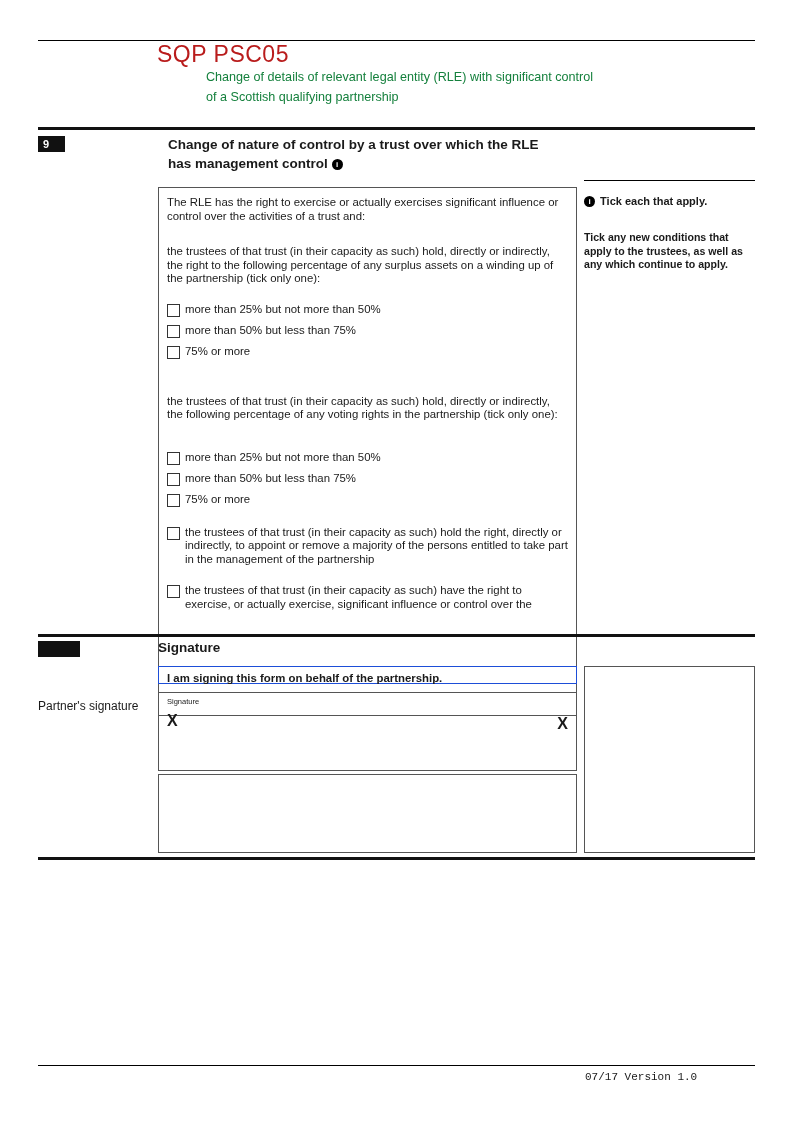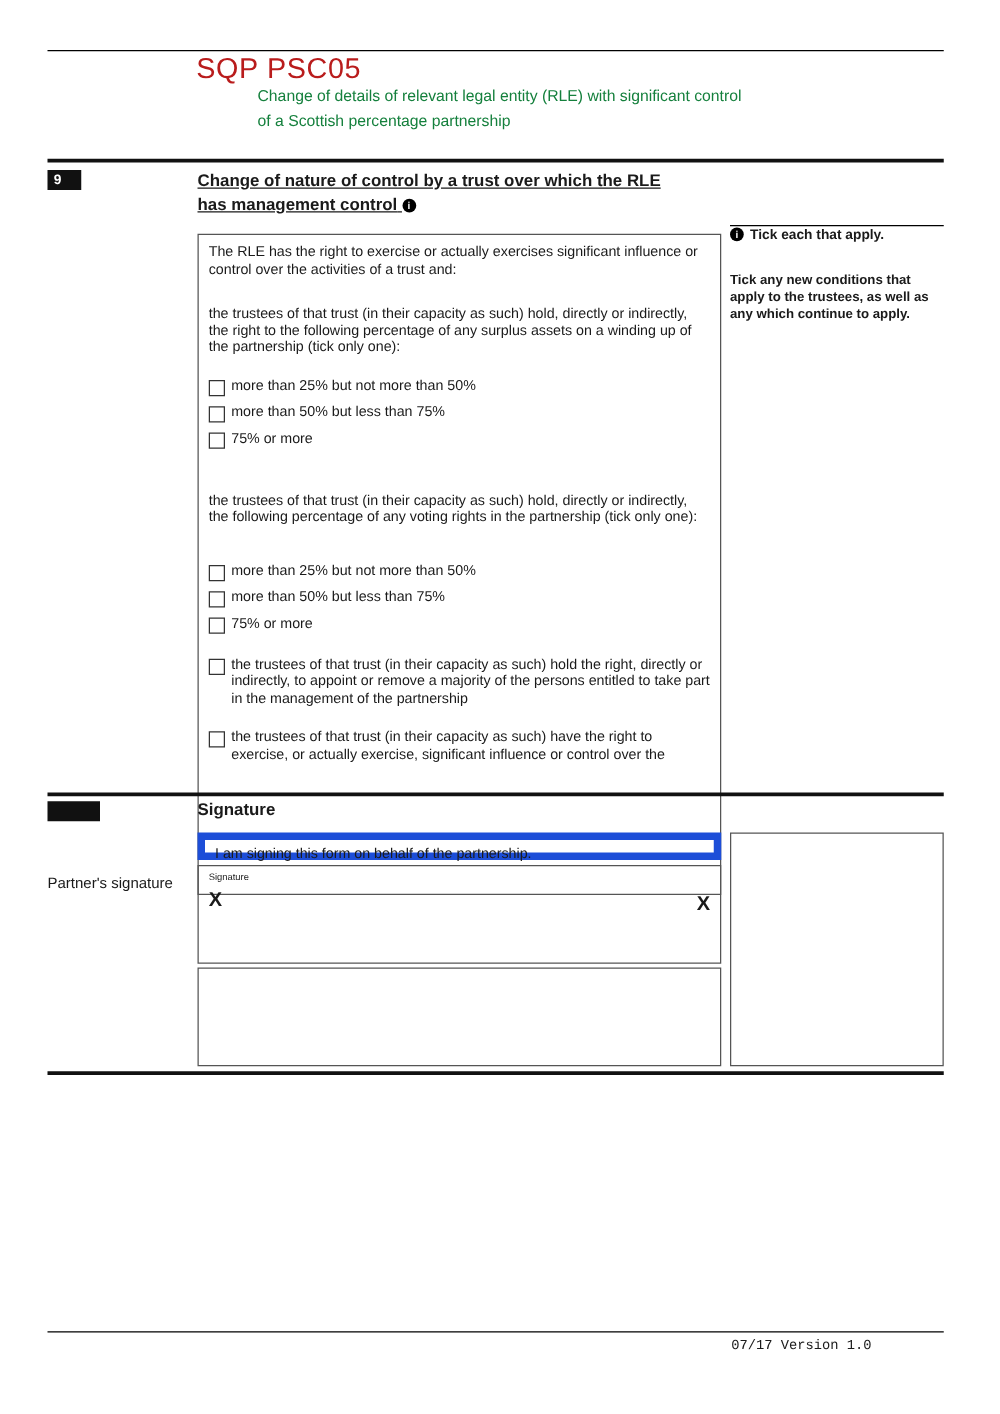--- a/index.html
+++ b/index.html
@@ -18,21 +18,21 @@
   .form-code  { position:absolute; left:157px; top:41px; font-size:23px; letter-spacing:0.5px; color:#b91c1c; }
   .form-title { position:absolute; left:158px; top:67px; font-size:12.6px; line-height:20px; color:#15803d;margin-left:48px; }
 
   .numbox {
     position:absolute; left:38px; width:27px; height:16px; background:#111; color:#fff;
     font-size:11px; font-weight:bold; line-height:16px; padding-left:5px; box-sizing:border-box;
   }
   #num9  { top:136px; }
   #num10 { top:641px;padding-left:42px; }
 
-  .s9-heading  { position:absolute; left:158px; top:135px; width:440px; font-size:13.5px; font-weight:bold; line-height:19px;text-decoration:underline; }
+  .s9-heading  { position:absolute; left:168px; top:135px; width:440px; font-size:13.5px; font-weight:bold; line-height:19px; }
   .s10-heading { position:absolute; left:158px; top:640px; font-size:13.5px; font-weight:bold; }
 
   .info-icon {
     display:inline-block; width:11px; height:11px; border-radius:50%; background:#000; color:#fff;
     font-size:8px; line-height:11px; text-align:center; font-weight:bold; vertical-align:1px;
   }
 
   .main-box {
     position:absolute; left:158px; top:187px; width:419px; height:529px;
     border:1px solid #555; box-sizing:border-box; padding:8px 8px 0 8px;
@@ -46,29 +46,29 @@
   .opt { display:flex; gap:5px; margin-bottom:7px; align-items:flex-start; }
   .opt-appoint   { margin-top:19px; }
   .opt-influence { margin-top:18px; }
   .cb {
     flex:0 0 auto; width:11px; height:11px; border:1px solid #333; margin-top:1px; background:#fff;
   }
   .opt-label { flex:1 1 auto; }
 
   .sidebar9 {
     position:absolute; left:584px; top:180px; width:171px;
-    border-top:1px solid #000; padding-top:1px; box-sizing:border-box;
+    border-top:1px solid #000; padding-top:14px; box-sizing:border-box;
   }
   .sidebar-title { font-size:11px; font-weight:bold; }
   .sidebar-title .info-icon { margin-right:2px; }
   .sidebar-body  { margin-top:24px; font-size:10.6px; line-height:13.5px;font-weight:bold; }
 
   .statement-box {
     position:absolute; left:158px; top:666px; width:419px; height:18px;
-    border:6px solid #1d4ed8; box-sizing:border-box; padding:5px 8px; font-size:11.4px;
+    border:1px solid #1d4ed8; box-sizing:border-box; padding:5px 8px; font-size:11.4px;font-weight:bold;
   }
   .partner-label { position:absolute; left:38px; top:699px; font-size:12px; }
 
   .sig-box {
     position:absolute; left:158px; top:692px; width:419px; height:79px;
     border:1px solid #555; box-sizing:border-box; padding:4px 8px;
   }
   .sig-label   { font-size:7.5px; color:#222; }
   .sig-x-left  { font-size:16px; font-weight:bold; margin-top:6px; width:14px; }
   .sig-x-right { position:absolute; right:8px; top:22px; font-size:16px; font-weight:bold; }
@@ -87,21 +87,21 @@
 </head>
 <body>
 
 <div class="page">
 
   <div class="rule rule-top"></div>
 
   <div class="form-code">SQP PSC05</div>
   <div class="form-title">
     <div>Change of details of relevant legal entity (RLE) with significant control</div>
-    <div>of a Scottish percentage partnership</div>
+    <div>of a Scottish qualifying partnership</div>
   </div>
 
   <div class="bar bar-9"></div>
   <div class="numbox" id="num9">9</div>
 
   <div class="s9-heading">
     <span>Change of nature of control by a trust over which the RLE</span><br>
     <span>has management control</span>
     <span class="info-icon">i</span>
   </div>

